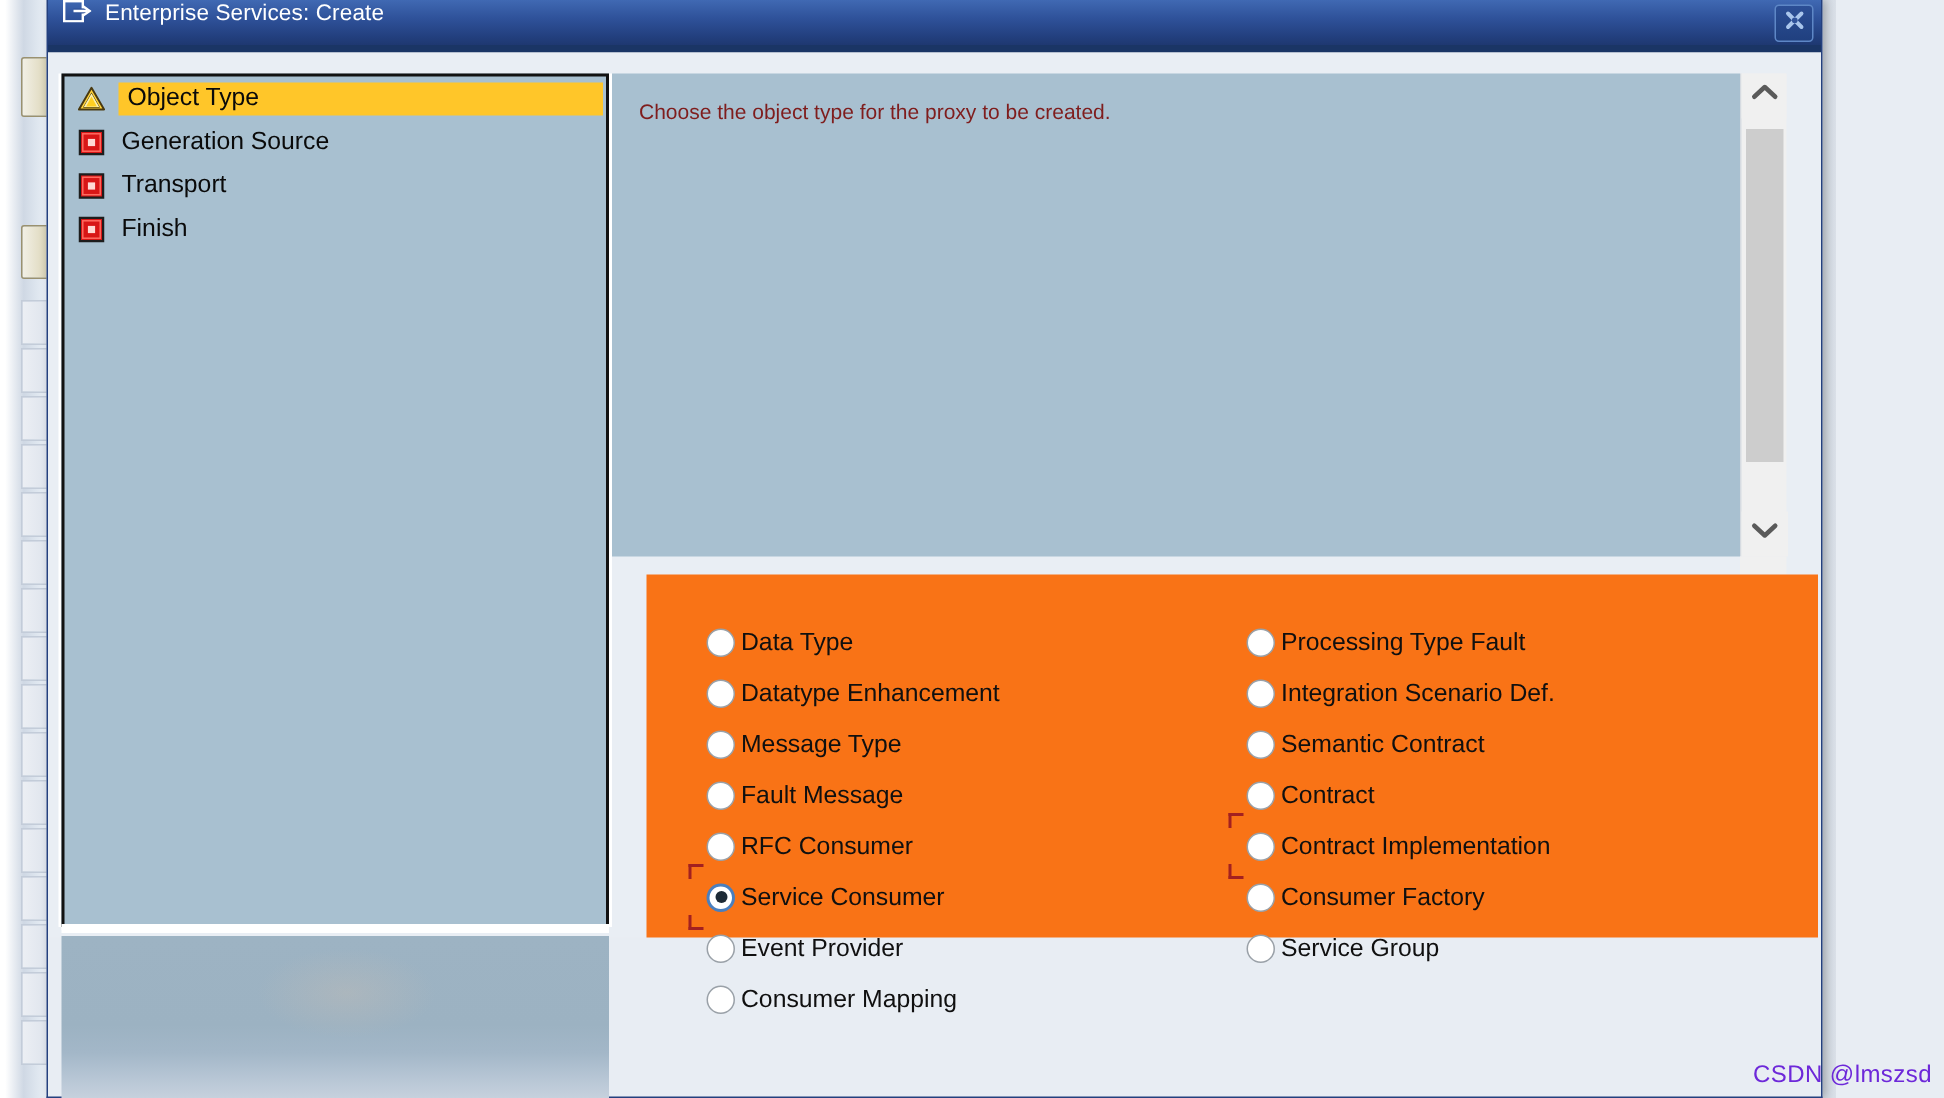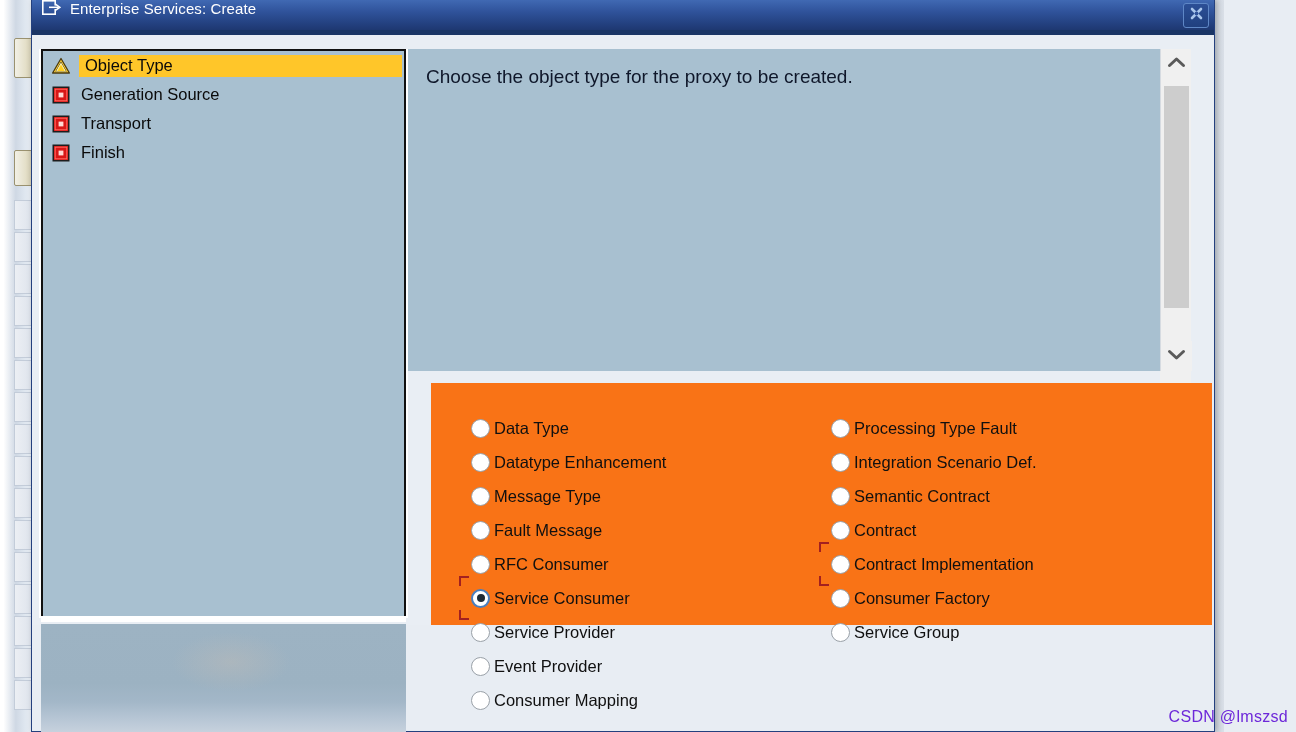--- a/index.html
+++ b/index.html
@@ -148,21 +148,21 @@
 
   
   #info-pane {
     position: absolute;
     left: 376px; top: 14px;
     width: 752px; height: 322px;
     background: #a8c0d0;
     padding: 16px 18px;
   }
   #info-text {
-    font-size: 19px; color: #0f172a;
+    font-size: 14px; color: #7f1d1d;
     line-height: 1.3;
   }
   #info-scroll {
     position: absolute;
     left: 1128px; top: 14px;
     width: 31px; height: 322px;
     background: #f0f0f0;
     border-left: 1px solid #d6dbe1;
   }
   .sb-arrow {
@@ -410,24 +410,20 @@
         <div class="opt selected">
           <span class="focus-marks left-only">
             <i class="tl"></i>
               <i class="bl"></i>
           </span>
           <span class="radio"></span>
           <span class="opt-label">Service Consumer</span>
         </div>
         <div class="opt">
           <span class="radio"></span>
-          <span class="opt-label">Service Provider</span>
-        </div>
-        <div class="opt">
-          <span class="radio"></span>
           <span class="opt-label">Event Provider</span>
         </div>
         <div class="opt">
           <span class="radio"></span>
           <span class="opt-label">Consumer Mapping</span>
         </div>
       </div>
 
       <div class="col right">
         <div class="opt">

